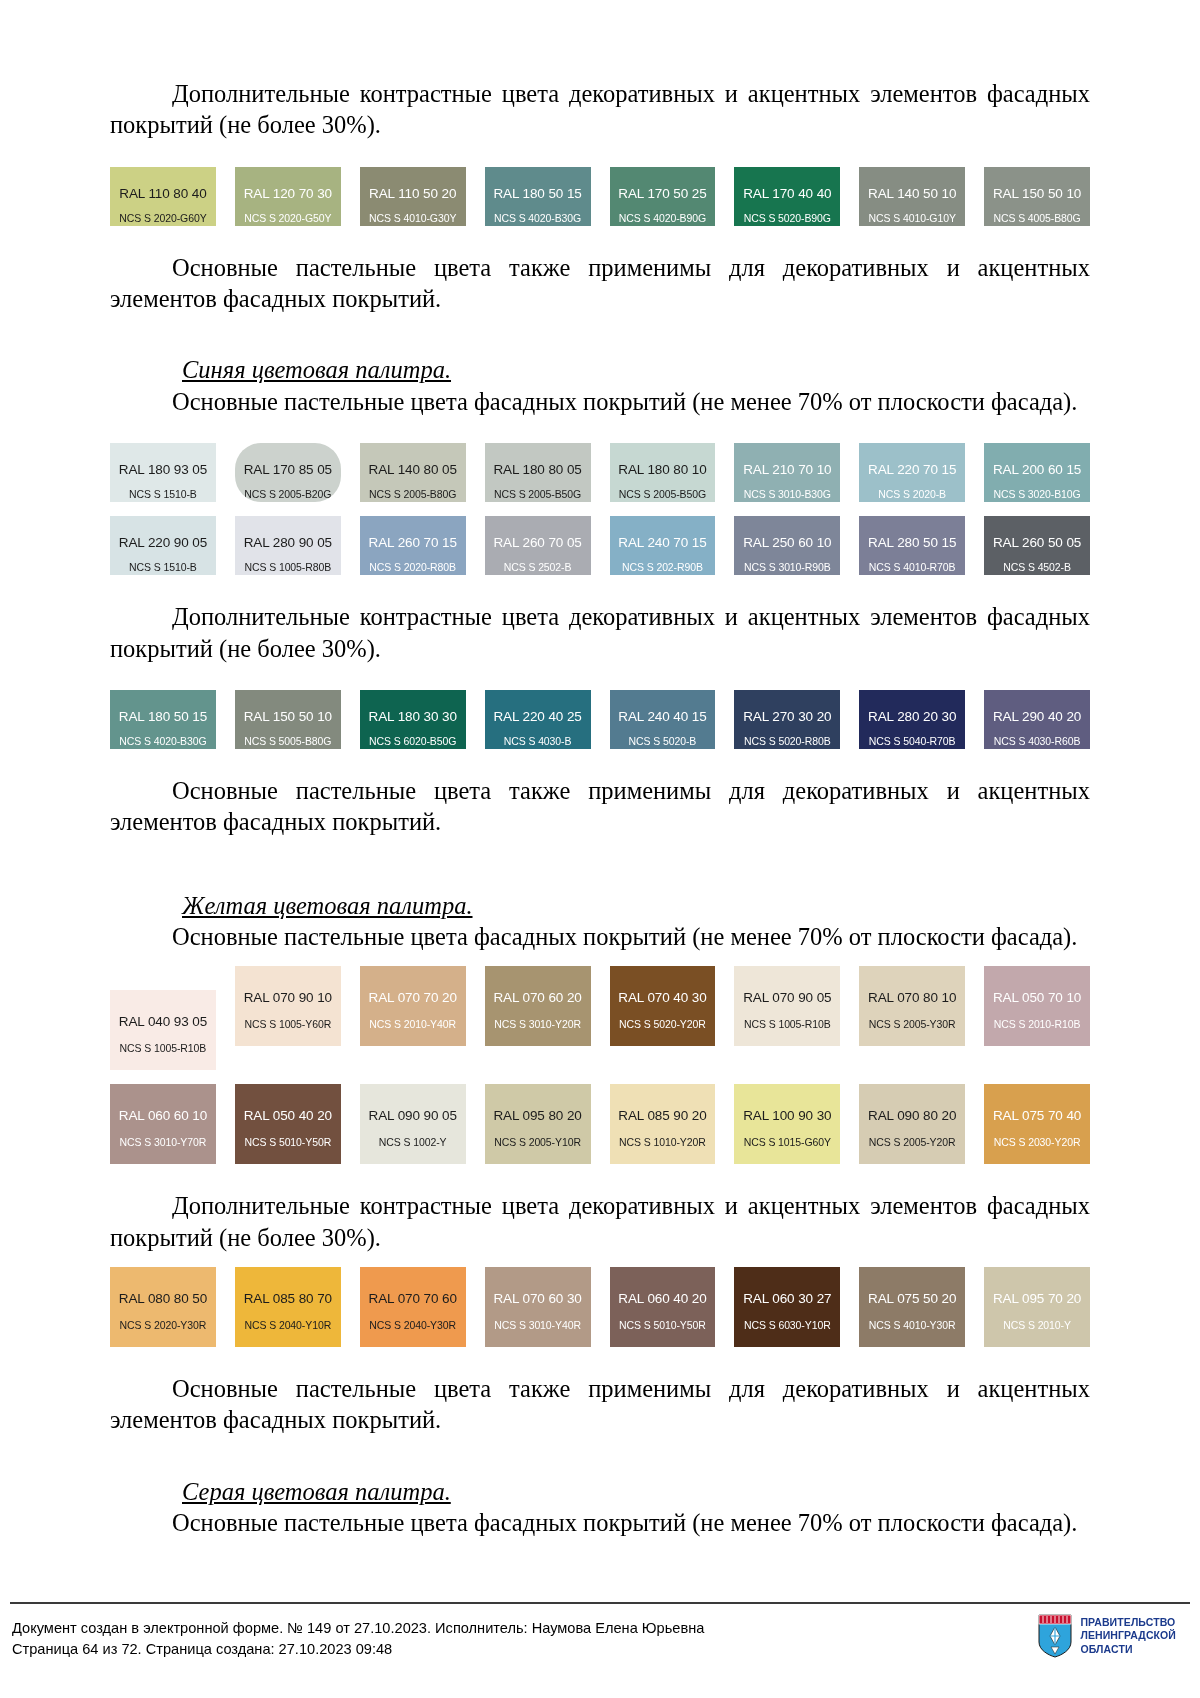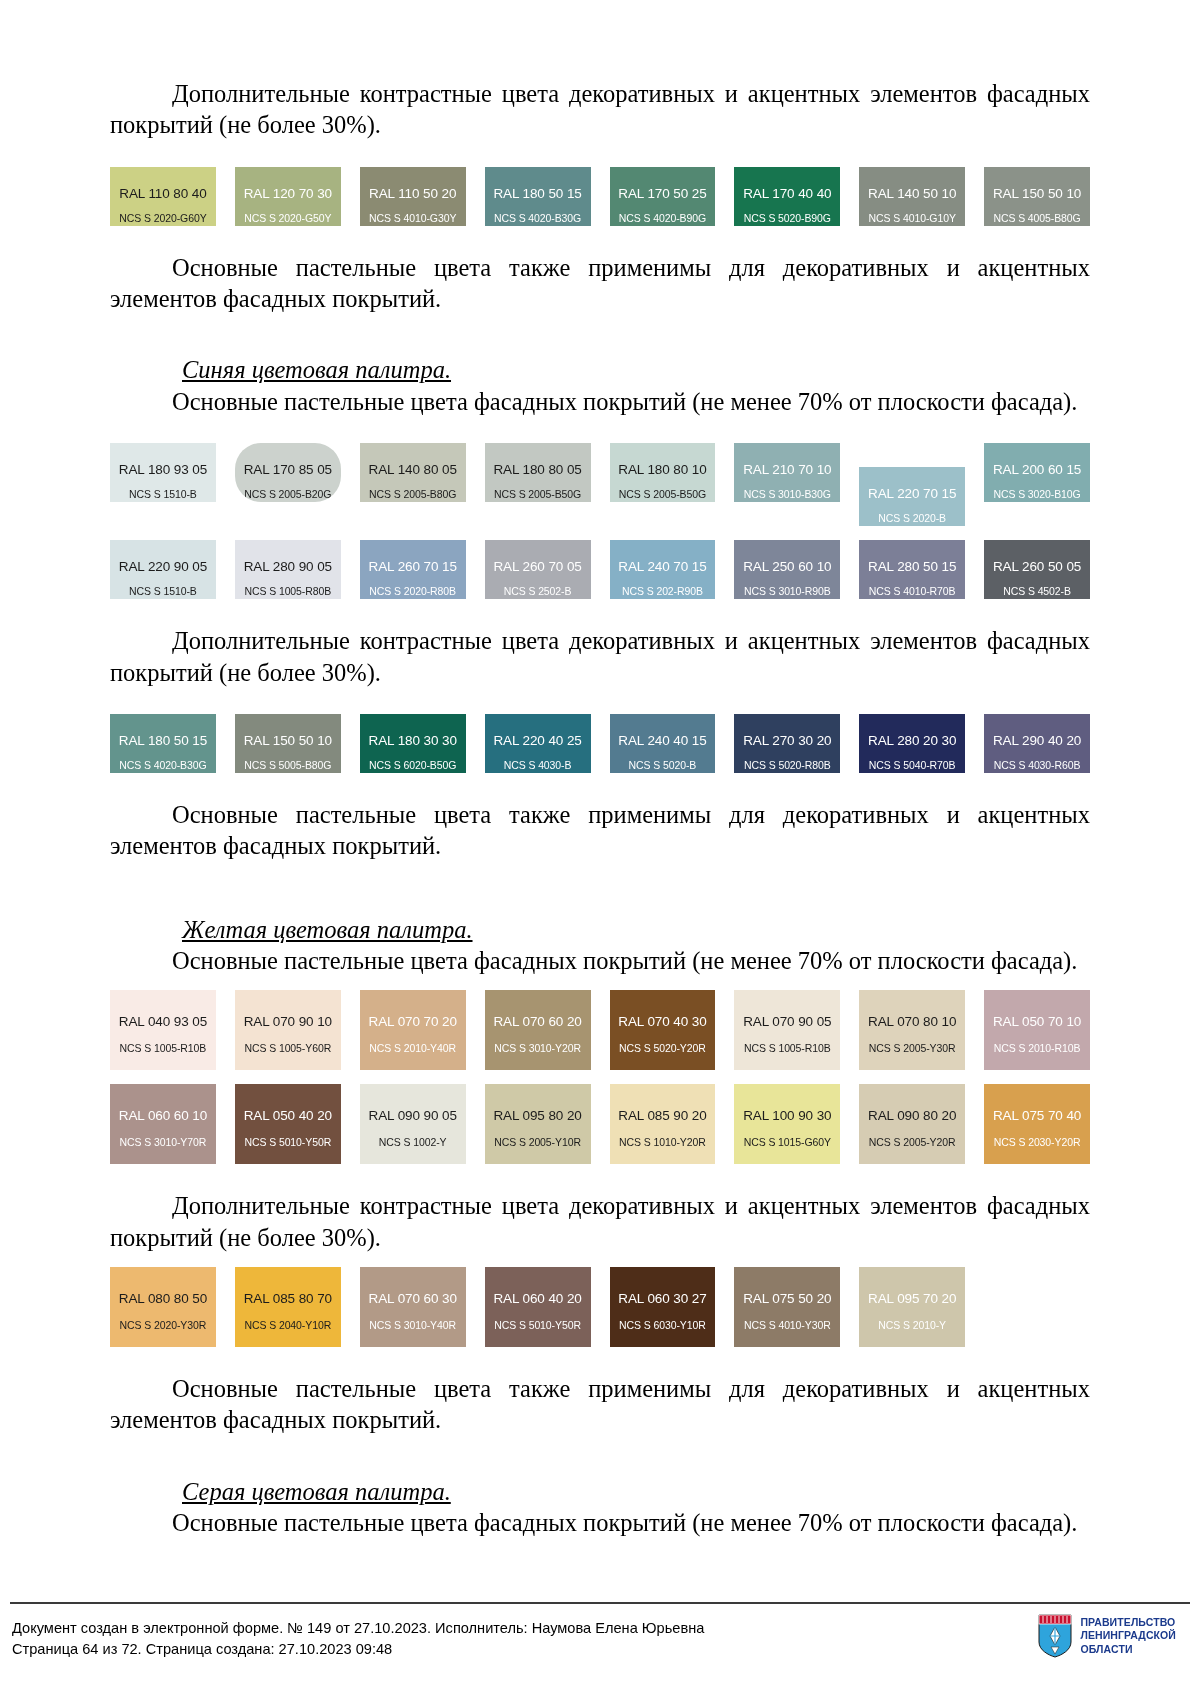--- a/index.html
+++ b/index.html
@@ -200,21 +200,21 @@
           <div class="ncs">NCS S 2005-B50G</div>
         </div>
         <div class="swatch" style="background: rgb(198, 216, 210); color: rgb(28, 28, 28);">
           <div class="ral">RAL 180 80 10</div>
           <div class="ncs">NCS S 2005-B50G</div>
         </div>
         <div class="swatch" style="background: rgb(143, 176, 178); color: rgb(255, 255, 255);">
           <div class="ral">RAL 210 70 10</div>
           <div class="ncs">NCS S 3010-B30G</div>
         </div>
-        <div class="swatch" style="background: rgb(156, 192, 201); color: rgb(255, 255, 255); margin-top: 24px;">
+        <div class="swatch" style="background: rgb(156, 192, 201); color: rgb(255, 255, 255);">
           <div class="ral">RAL 220 70 15</div>
           <div class="ncs">NCS S 2020-B</div>
         </div>
         <div class="swatch" style="background: rgb(129, 173, 175); color: rgb(255, 255, 255);">
           <div class="ral">RAL 200 60 15</div>
           <div class="ncs">NCS S 3020-B10G</div>
         </div>
       </div>
     <div class="gap-sm"></div>
     <div class="swatch-row">
@@ -298,21 +298,21 @@
     <p class="para">Основные пастельные цвета также применимы для декоративных и акцентных элементов фасадных покрытий.</p>
 
     <div class="gap-xl"></div>
 
     <div class="heading"><span class="u">Желтая цветовая палитра.</span></div>
     <p class="para">Основные пастельные цвета фасадных покрытий (не менее 70% от плоскости фасада).</p>
 
     <div class="gap-sm"></div>
 
     <div class="swatch-row">
-        <div class="swatch tall" style="background: rgb(249, 235, 230); color: rgb(28, 28, 28);">
+        <div class="swatch tall" style="background: rgb(249, 235, 230); color: rgb(28, 28, 28); margin-top: 24px;">
           <div class="ral">RAL 040 93 05</div>
           <div class="ncs">NCS S 1005-R10B</div>
         </div>
         <div class="swatch tall" style="background: rgb(244, 227, 210); color: rgb(28, 28, 28);">
           <div class="ral">RAL 070 90 10</div>
           <div class="ncs">NCS S 1005-Y60R</div>
         </div>
         <div class="swatch tall" style="background: rgb(212, 176, 138); color: rgb(255, 255, 255);">
           <div class="ral">RAL 070 70 20</div>
           <div class="ncs">NCS S 2010-Y40R</div>
@@ -381,20 +381,24 @@
     <div class="gap-sm"></div>
 
     <div class="swatch-row">
         <div class="swatch tall" style="background: rgb(237, 185, 111); color: rgb(28, 28, 28);">
           <div class="ral">RAL 080 80 50</div>
           <div class="ncs">NCS S 2020-Y30R</div>
         </div>
         <div class="swatch tall" style="background: rgb(238, 183, 58); color: rgb(28, 28, 28);">
           <div class="ral">RAL 085 80 70</div>
           <div class="ncs">NCS S 2040-Y10R</div>
+        </div>
+        <div class="swatch tall" style="background: rgb(239, 154, 78); color: rgb(28, 28, 28);">
+          <div class="ral">RAL 070 70 60</div>
+          <div class="ncs">NCS S 2040-Y30R</div>
         </div>
         <div class="swatch tall" style="background: rgb(178, 154, 135); color: rgb(255, 255, 255);">
           <div class="ral">RAL 070 60 30</div>
           <div class="ncs">NCS S 3010-Y40R</div>
         </div>
         <div class="swatch tall" style="background: rgb(124, 97, 89); color: rgb(255, 255, 255);">
           <div class="ral">RAL 060 40 20</div>
           <div class="ncs">NCS S 5010-Y50R</div>
         </div>
         <div class="swatch tall" style="background: rgb(78, 45, 24); color: rgb(255, 255, 255);">

